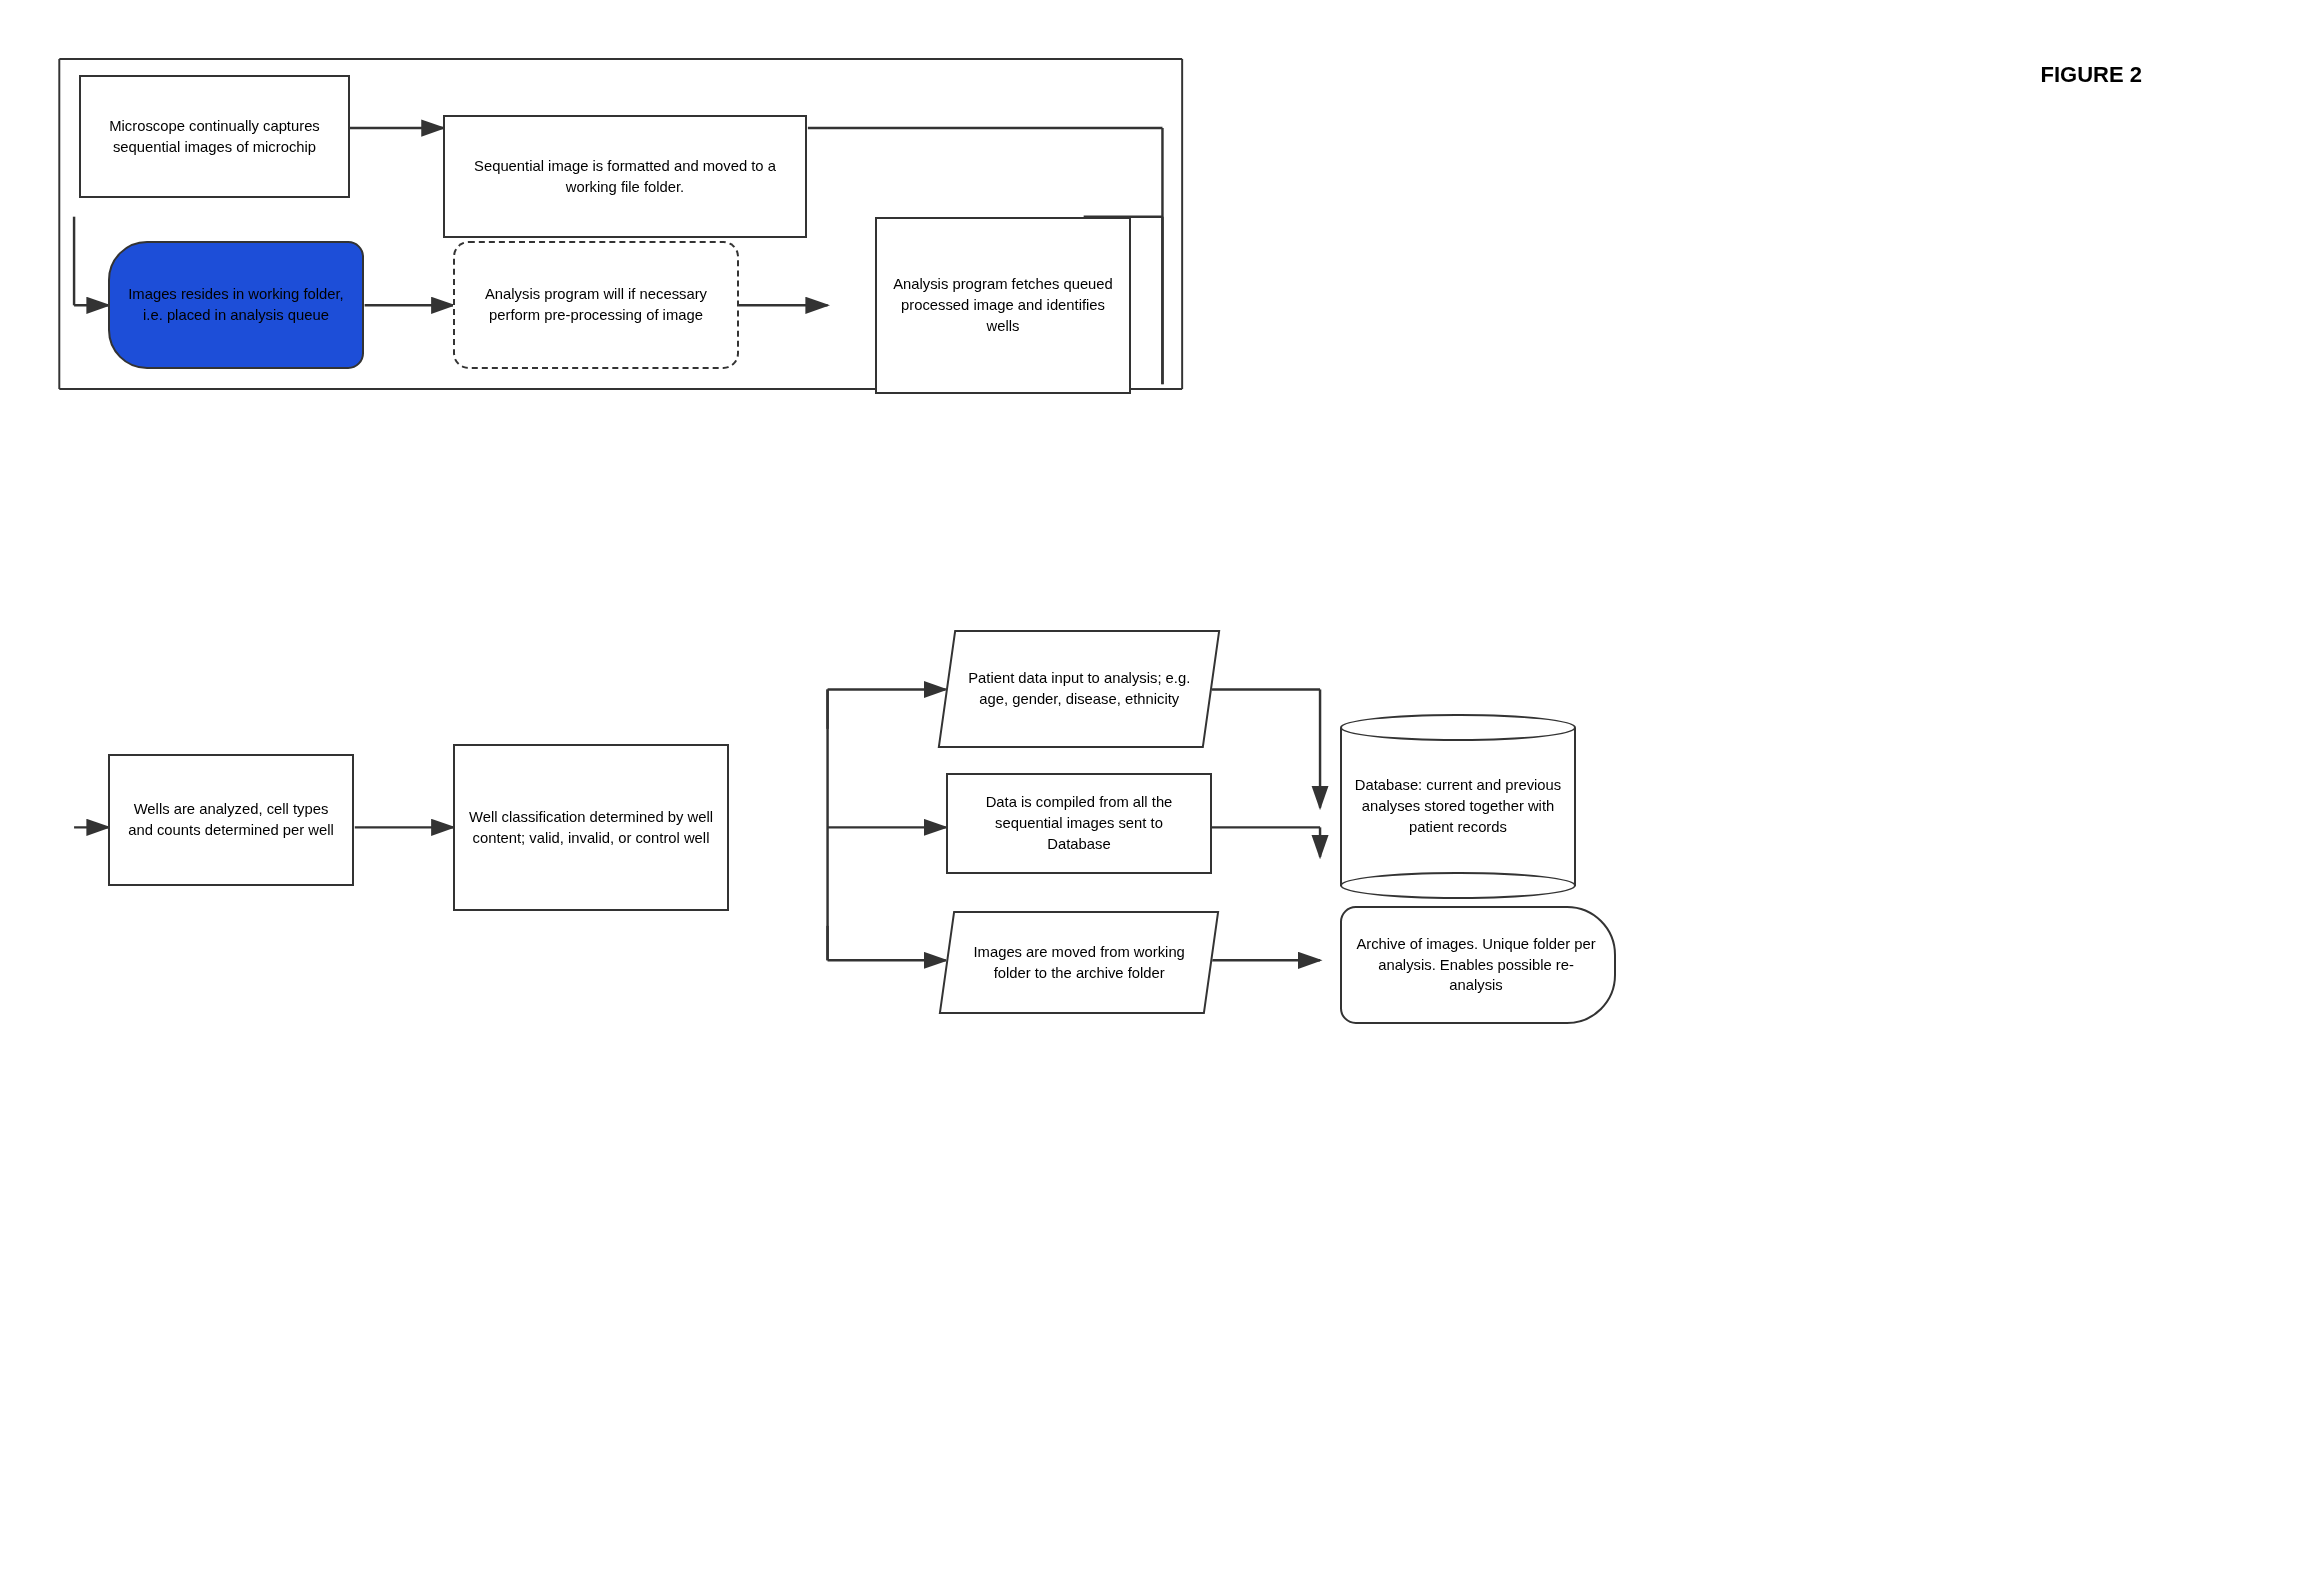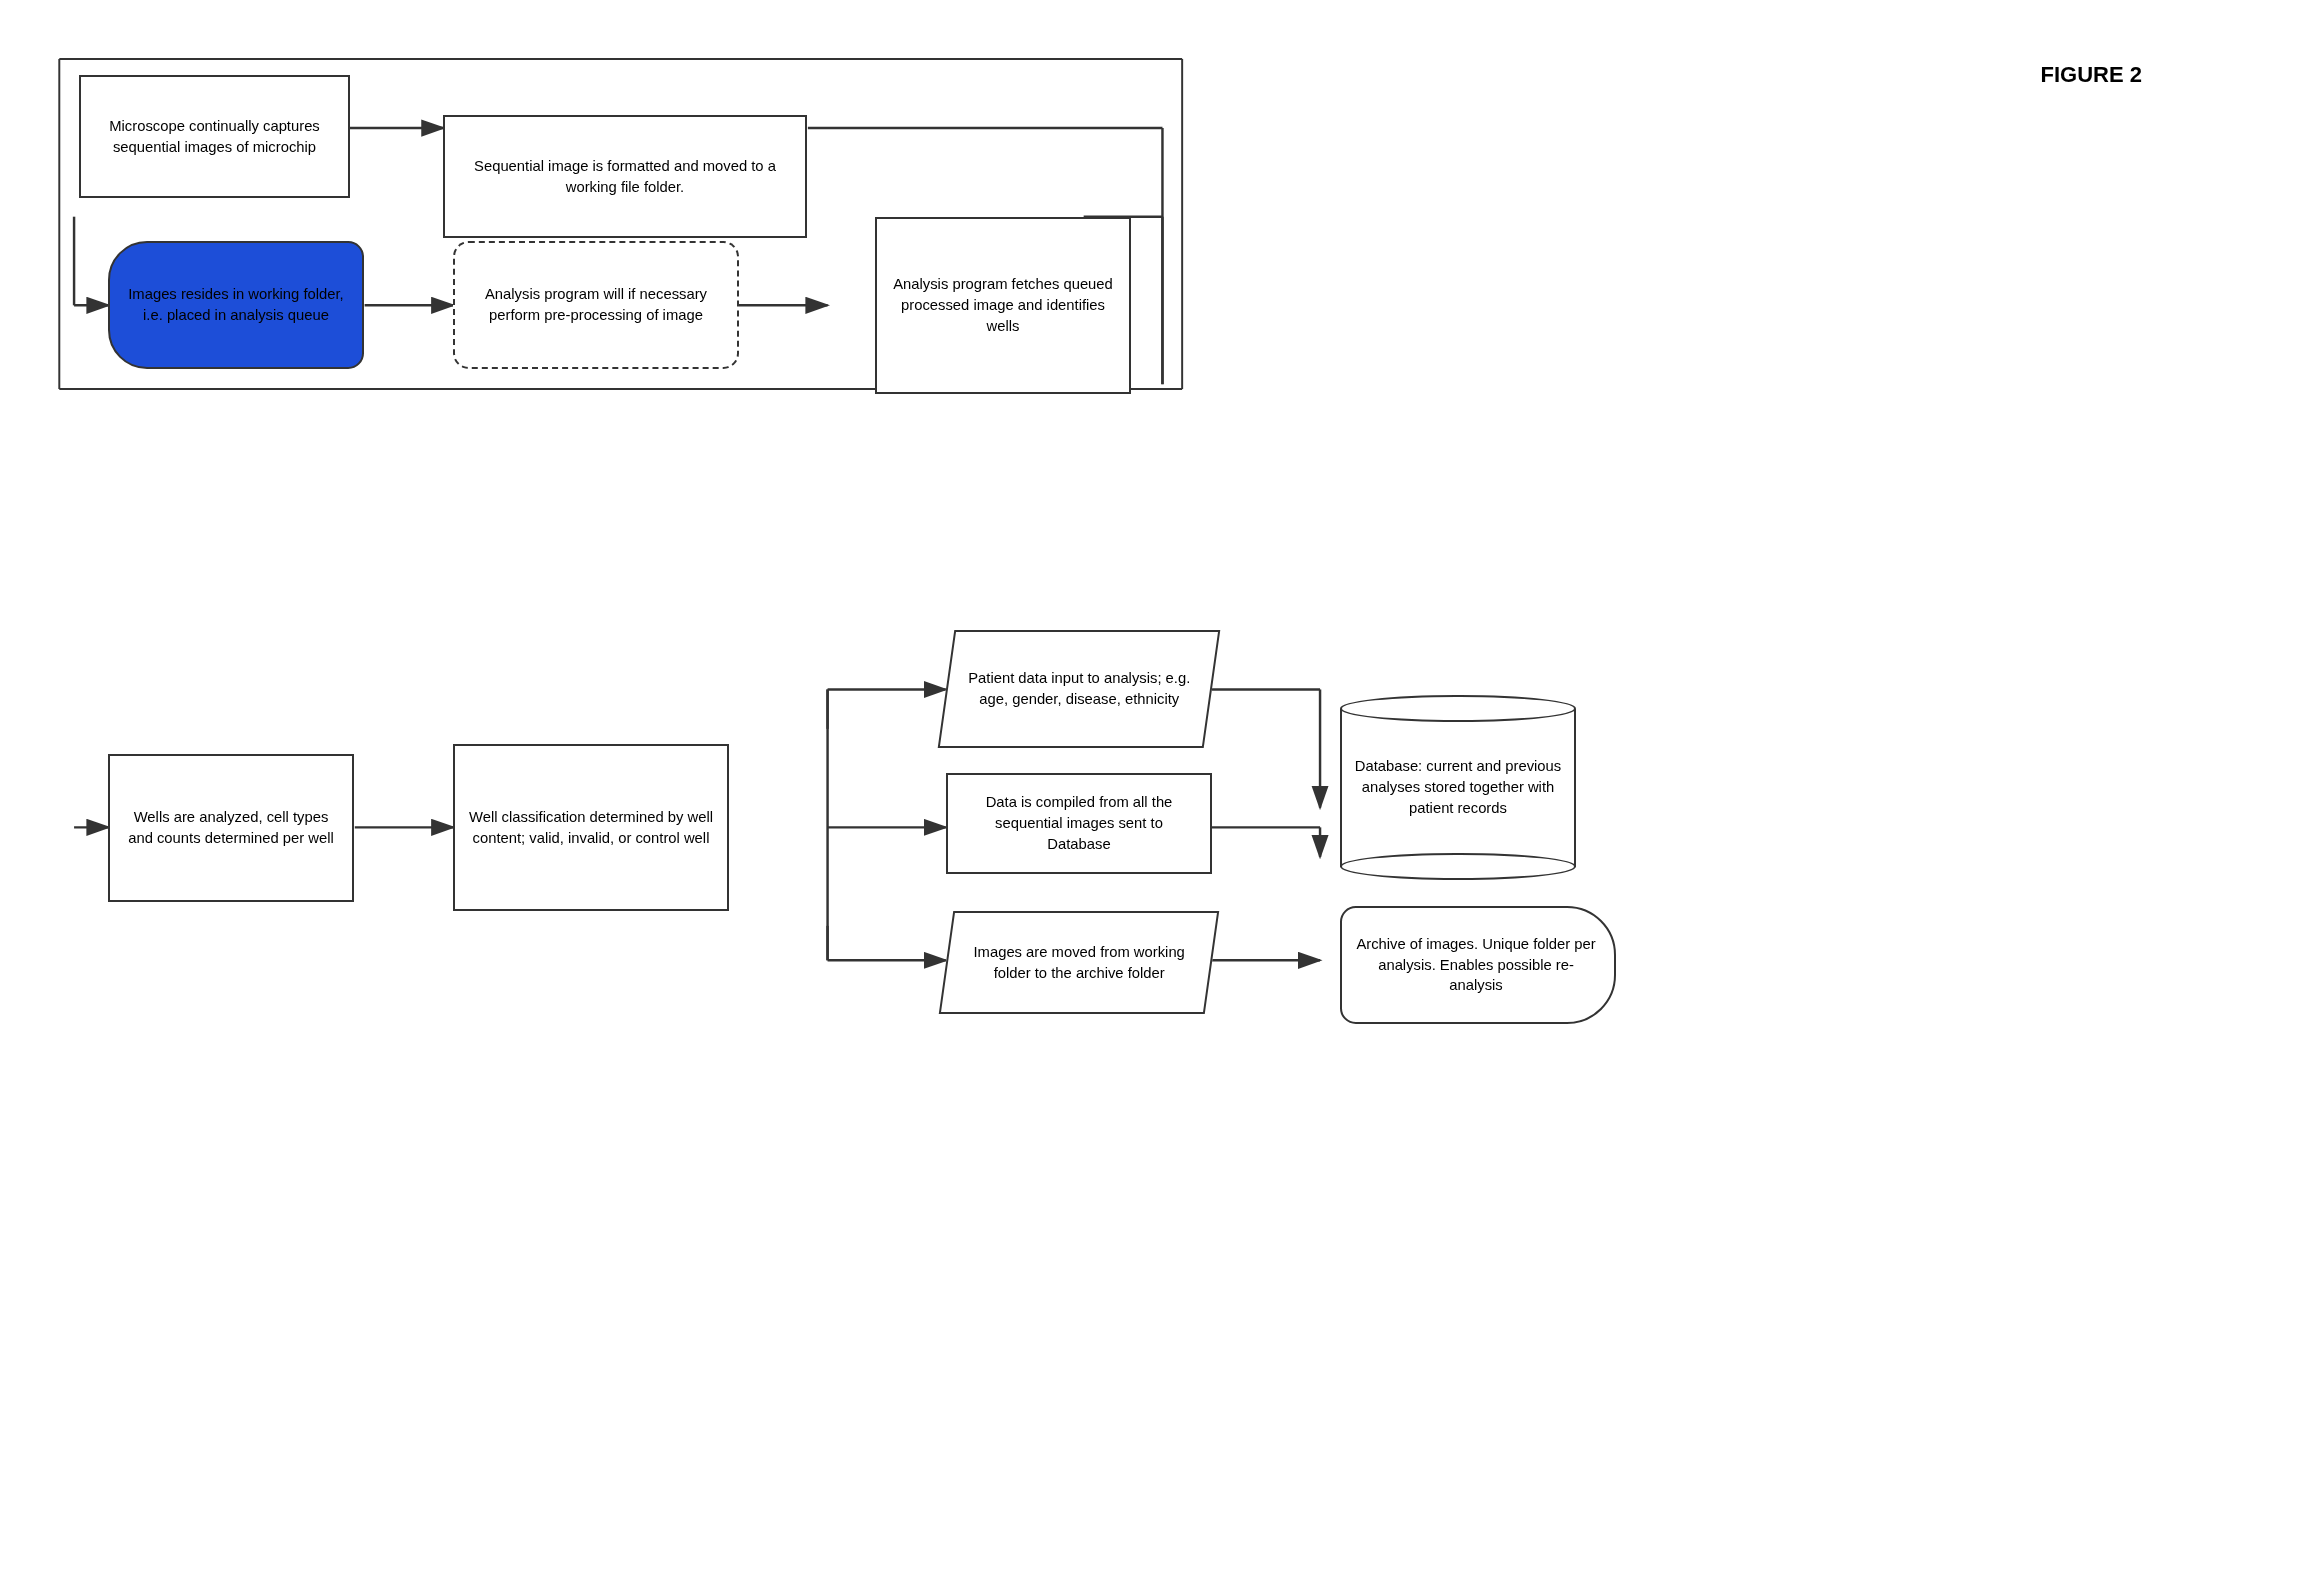--- a/index.html
+++ b/index.html
@@ -202,41 +202,41 @@
   </div>
 
   <div class="box box-dashed" style="left:453px; top:241px; width:286px; height:128px;">
     <span>Analysis program will if necessary perform pre-processing of image</span>
   </div>
 
   <div class="box box-rect" style="left:827px; top:217px; width:256px; height:177px;margin-left:48px;">
     <span>Analysis program fetches queued processed image and identifies wells</span>
   </div>
 
-  <div class="box box-rect" style="left:108px; top:754px; width:246px; height:148px;">
+  <div class="box box-rect" style="left:108px; top:754px; width:246px; height:132px;">
     <span>Wells are analyzed, cell types and counts determined per well</span>
   </div>
 
   <div class="box box-rect" style="left:453px; top:744px; width:276px; height:167px;">
     <span>Well classification determined by well content; valid, invalid, or control well</span>
   </div>
 
   <div class="box box-rect" style="left:946px; top:630px; width:266px; height:118px; transform: skewX(-8deg);">
     <span style="transform:skewX(8deg); display:block;">Patient data input to analysis; e.g. age, gender, disease, ethnicity</span>
   </div>
 
   <div class="box box-rect" style="left:946px; top:773px; width:266px; height:101px;">
     <span>Data is compiled from all the sequential images sent to Database</span>
   </div>
 
   <div class="box box-rect" style="left:946px; top:911px; width:266px; height:103px; transform: skewX(-8deg);">
     <span style="transform:skewX(8deg); display:block;">Images are moved from working folder to the archive folder</span>
   </div>
 
-  <div class="cylinder" style="left:1340px; top:689px; width:236px; height:197px;">
+  <div class="cylinder" style="left:1340px; top:708px; width:236px; height:197px;">
     <div class="cylinder-top"></div>
     <div class="cylinder-body" style="height:158px; border-left:2.5px solid #333; border-right:2.5px solid #333; border-bottom: 0;">
       <span>Database: current and previous analyses stored together with patient records</span>
     </div>
     <div class="cylinder-bottom"></div>
   </div>
 
   <div class="box box-archive" style="left:1340px; top:906px; width:276px; height:118px;">
     <span>Archive of images. Unique folder per analysis. Enables possible re-analysis</span>
   </div>

